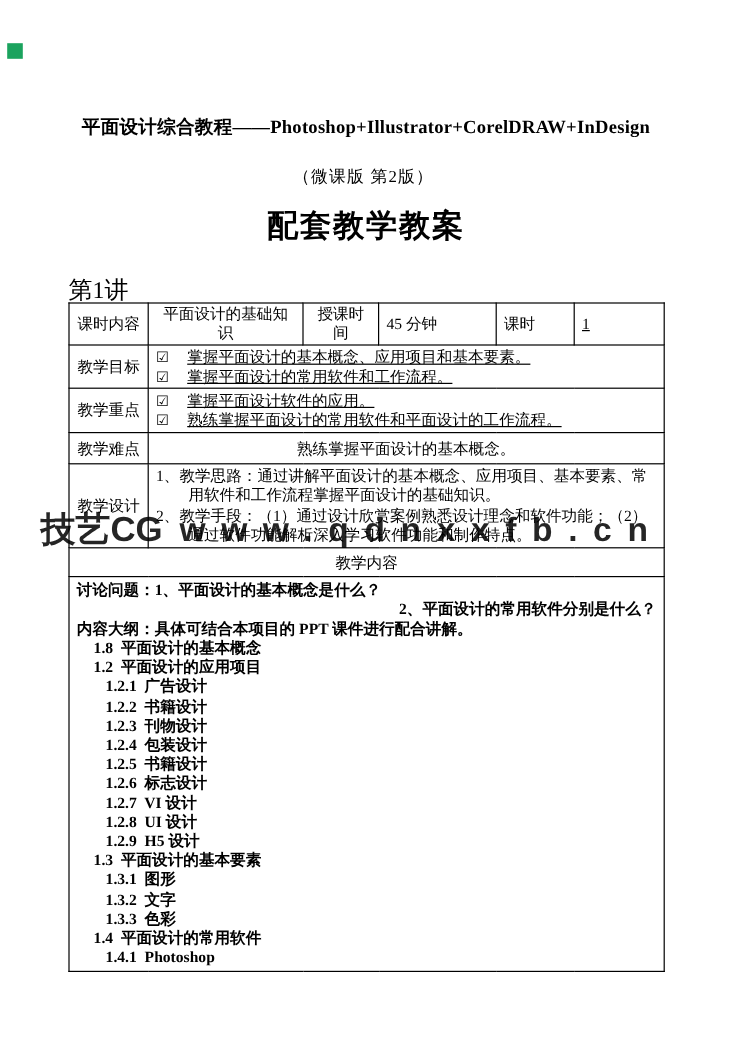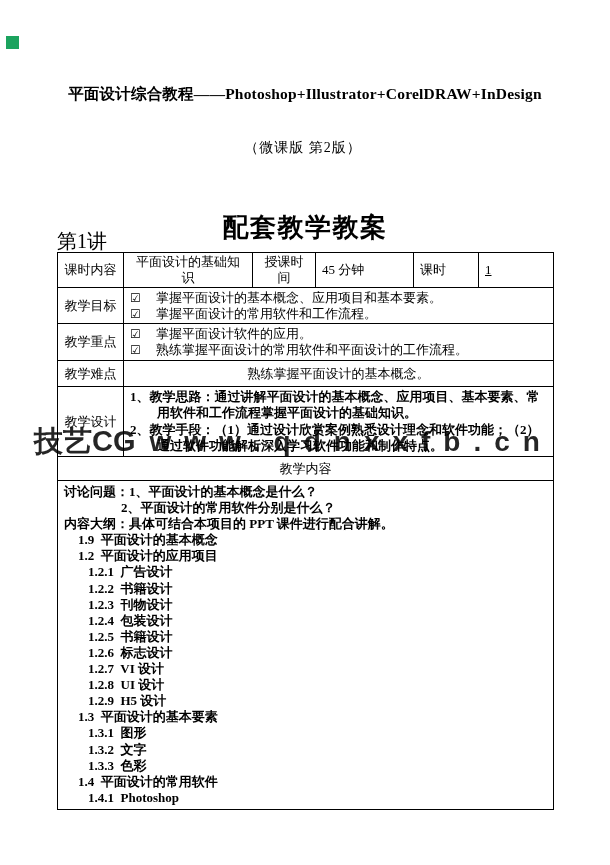--- a/index.html
+++ b/index.html
@@ -1,55 +1,55 @@
 <!DOCTYPE html>
 <html><head>
 <meta charset="utf-8">
 <style>
   html,body{margin:0;padding:0;background:#ffffff;}
   .page{
     position:relative;width:610px;height:865px;background:#ffffff;
     font-family:"Liberation Serif","DejaVu Serif",serif;color:#000;overflow:hidden;
   }
   .green-marker{position:absolute;left:6px;top:36px;width:13px;height:13px;background:#1ba35e;}
-  .title1{position:absolute;left:0;top:84px;width:610px;text-align:center;
+  .title1{position:absolute;left:0;top:96px;width:610px;text-align:center;
     font-size:15.5px;font-weight:bold;letter-spacing:0.2px;}
   .title2{position:absolute;left:0;top:139px;width:606px;text-align:center;
     font-size:14px;letter-spacing:1px;}
   .title3{position:absolute;left:0;top:171px;width:610px;text-align:center;
     font-family:"Liberation Sans","DejaVu Sans",sans-serif;
-    font-size:26px;font-weight:600;letter-spacing:1.5px;margin-top:39px;}
+    font-size:26px;font-weight:600;letter-spacing:1.5px;}
   .lecture{position:absolute;left:57px;top:228px;font-size:20px;}
   table.lesson{
     position:absolute;left:57px;top:252px;width:496px;
     border-collapse:collapse;table-layout:fixed;
     font-size:13px;line-height:16px;
   }
   table.lesson td{border:1px solid #000;padding:1px 6px;vertical-align:middle;overflow:hidden;}
   table.lesson{border:1.5px solid #000;padding-left:28px;}
   td.lbl{text-align:center;padding:1px 2px;}
   td.ctr{text-align:center;}
   tr.r1 td{height:24px;}
   tr.r2 td{height:33px;}
   tr.r3 td{height:34px;}
   tr.r4 td{height:23px;text-align:center;}
   tr.r5 td{height:67px;}
   tr.r6 td{height:21px;font-family:Liberation Serif, serif;}
   tr.r7 td{height:320px;vertical-align:top;padding:3px 6px;font-weight:bold;}
   .u{text-decoration:underline;}
-  .chk p{margin:0;line-height:16px;}
+  .chk p{margin:0;line-height:16px;text-decoration:underline;}
   .chk .box{display:inline-block;width:14px;font-size:12px;}
   .chk .t{margin-left:12px;}
-  .design p{margin:0;line-height:16.5px;padding-left:27px;text-indent:-27px;font-weight:bold;}
+  .design p{margin:0;line-height:16.5px;padding-left:27px;text-indent:-27px;}
   .hdr{text-align:center;}
   .content p{margin:0;line-height:16.1px;white-space:pre;}
   .ind0{padding-left:0;}
   .ind1{padding-left:14px;}
   .ind2{padding-left:24px;}
-  .ind3{padding-left:57px;}
+  .ind3{padding-left:57px;text-align:right;}
   .watermark{
     position:absolute;left:34px;top:422px;width:576px;z-index:5;
     font-family:"Liberation Sans","DejaVu Sans",sans-serif;
     font-size:29px;font-weight:bold;color:#000000;opacity:0.85;
     white-space:nowrap;pointer-events:none;
   }
   .watermark .url{letter-spacing:13px;margin-left:14px;font-size:28px;}
 </style>
 </head>
 <body>
@@ -106,21 +106,21 @@
       </td>
     </tr>
     <tr class="r6">
       <td colspan="6" class="hdr">教学内容</td>
     </tr>
     <tr class="r7">
       <td colspan="6" class="content">
         <p class="ind0">讨论问题：1、平面设计的基本概念是什么？</p>
         <p class="ind3">2、平面设计的常用软件分别是什么？</p>
         <p class="ind0">内容大纲：具体可结合本项目的 PPT 课件进行配合讲解。</p>
-        <p class="ind1">1.9  平面设计的基本概念</p>
+        <p class="ind1">1.8  平面设计的基本概念</p>
         <p class="ind1">1.2  平面设计的应用项目</p>
         <p class="ind2">1.2.1  广告设计</p>
         <p class="ind2">1.2.2  书籍设计</p>
         <p class="ind2">1.2.3  刊物设计</p>
         <p class="ind2">1.2.4  包装设计</p>
         <p class="ind2">1.2.5  书籍设计</p>
         <p class="ind2">1.2.6  标志设计</p>
         <p class="ind2">1.2.7  VI 设计</p>
         <p class="ind2">1.2.8  UI 设计</p>
         <p class="ind2">1.2.9  H5 设计</p>

